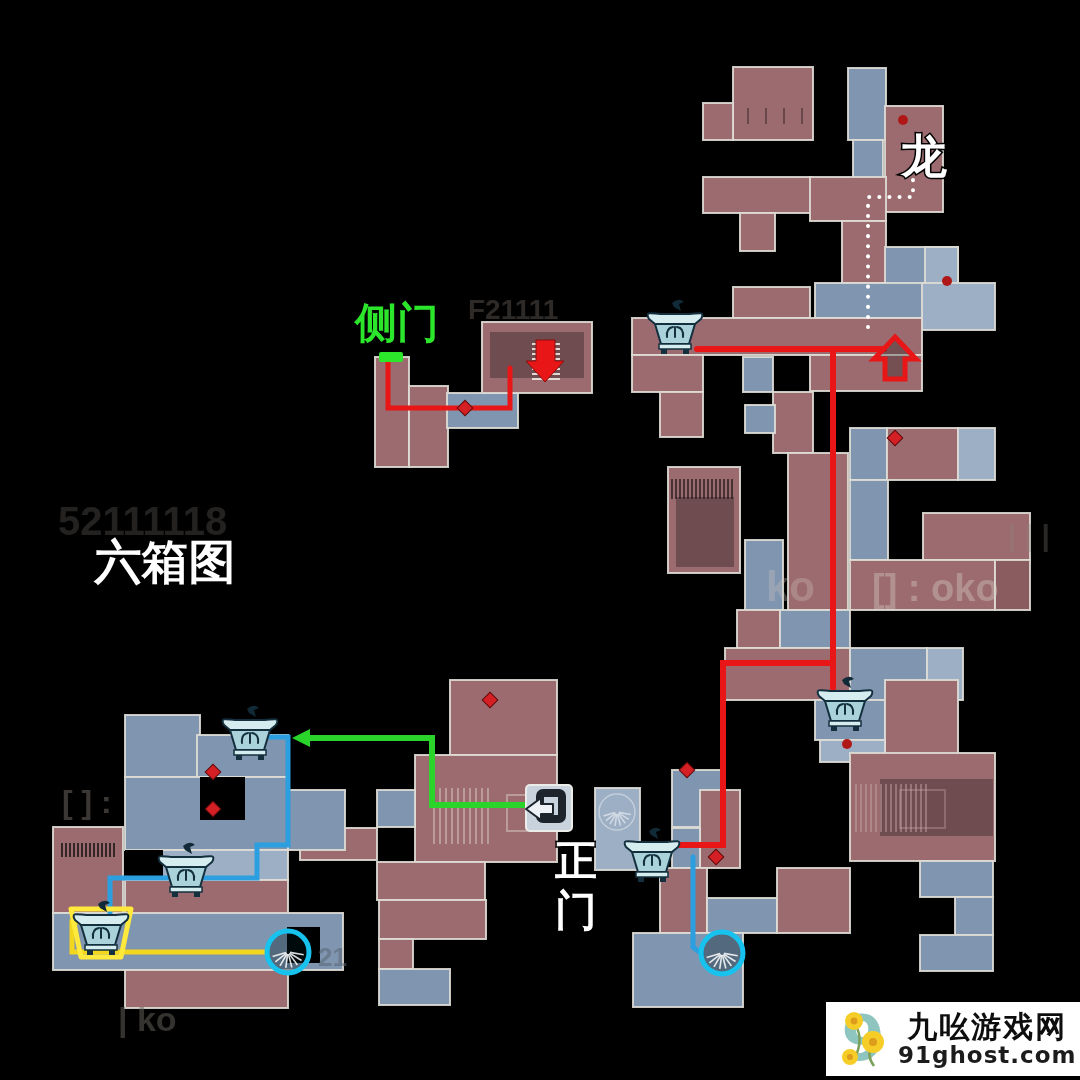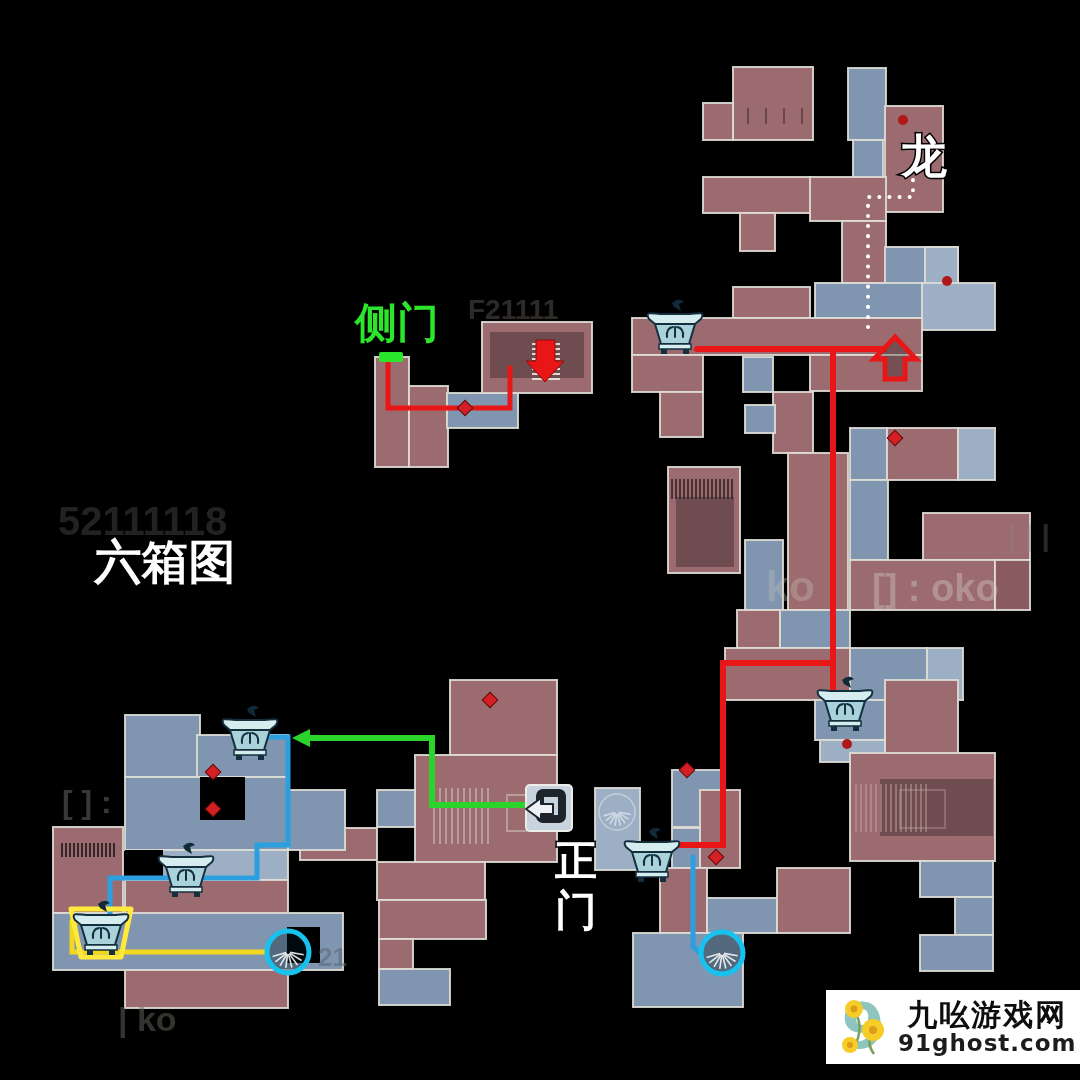--- a/index.html
+++ b/index.html
@@ -1,21 +1,21 @@
 <!DOCTYPE html>
 <html><head>
 <meta charset="utf-8">
 <style>
   html,body{margin:0;padding:0;background:#000;}
   body{width:1080px;height:1080px;position:relative;overflow:hidden;
        font-family:"Liberation Sans",sans-serif;}
   #stage{position:absolute;inset:0;}
   svg text{user-select:none;}
   
-  .wm-card{position:absolute;right:0;bottom:16px;width:254px;height:74px;
+  .wm-card{position:absolute;right:0;bottom:4px;width:254px;height:74px;
            background:#fff;display:flex;align-items:center;gap:4px;
            padding-left:6px;box-sizing:border-box;z-index:5;}
   .wm-logo{width:62px;height:70px;flex:0 0 auto;}
   .wm-text{display:flex;flex-direction:column;align-items:center;line-height:1.05;}
   .wm-name{font-size:30px;font-weight:700;color:#0d0d0d;letter-spacing:2px;
            font-family:"DejaVu Sans","Liberation Sans",sans-serif;}
   .wm-url{font-size:23px;font-weight:700;color:#1c1c1c;letter-spacing:1px;
           font-family:"DejaVu Sans","Liberation Sans",sans-serif;}
 </style>
 </head>

